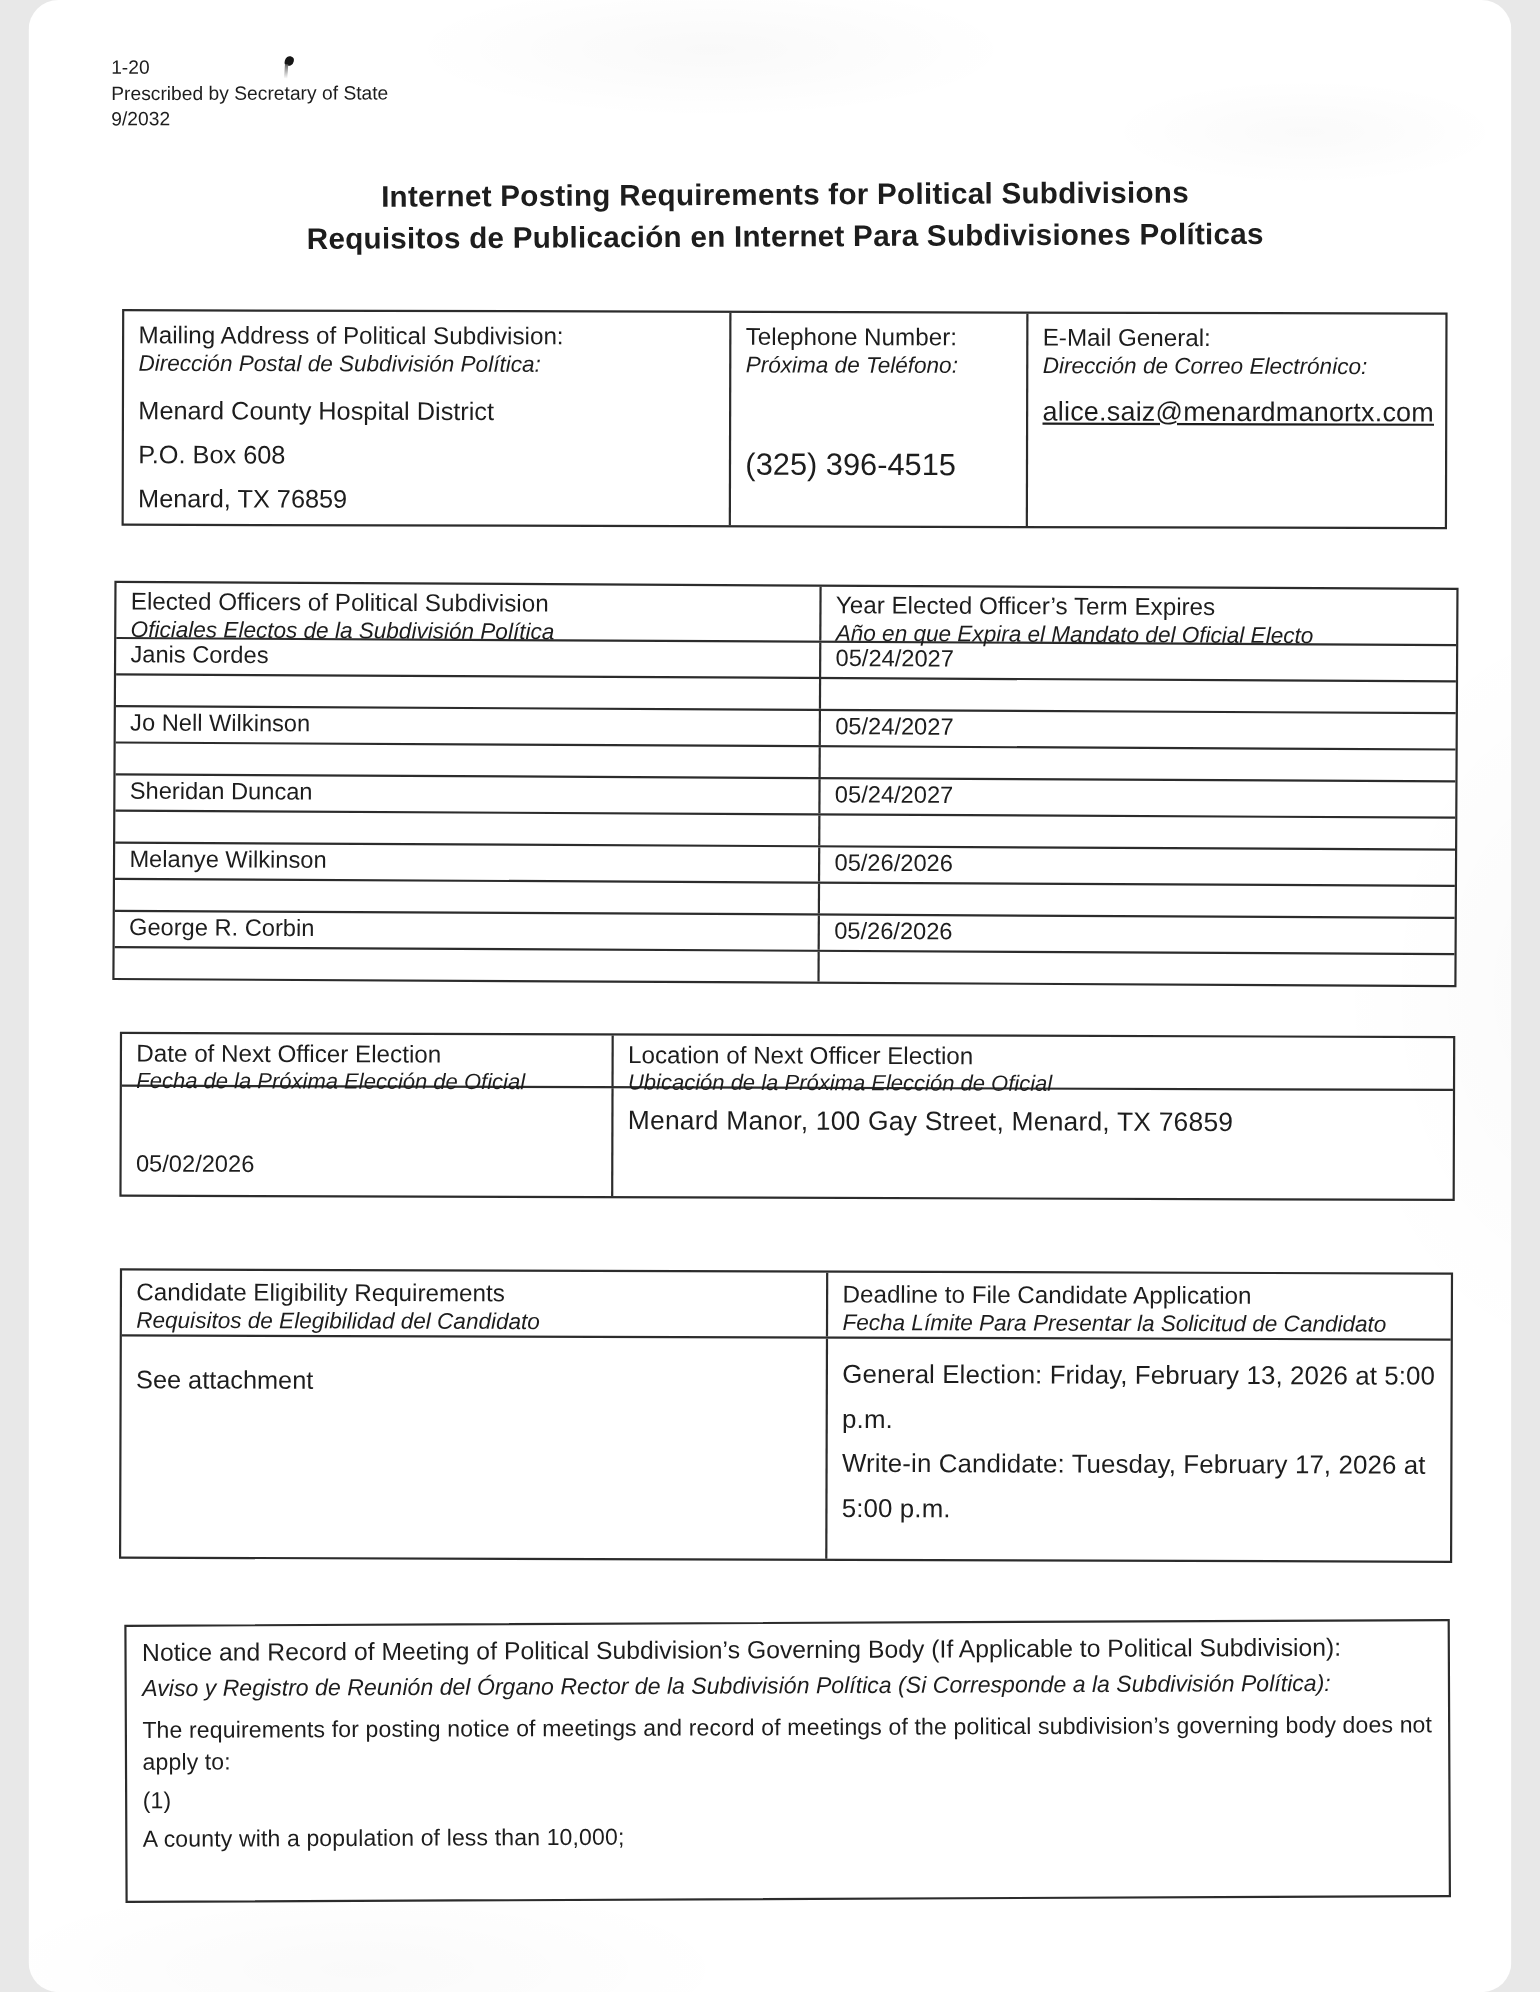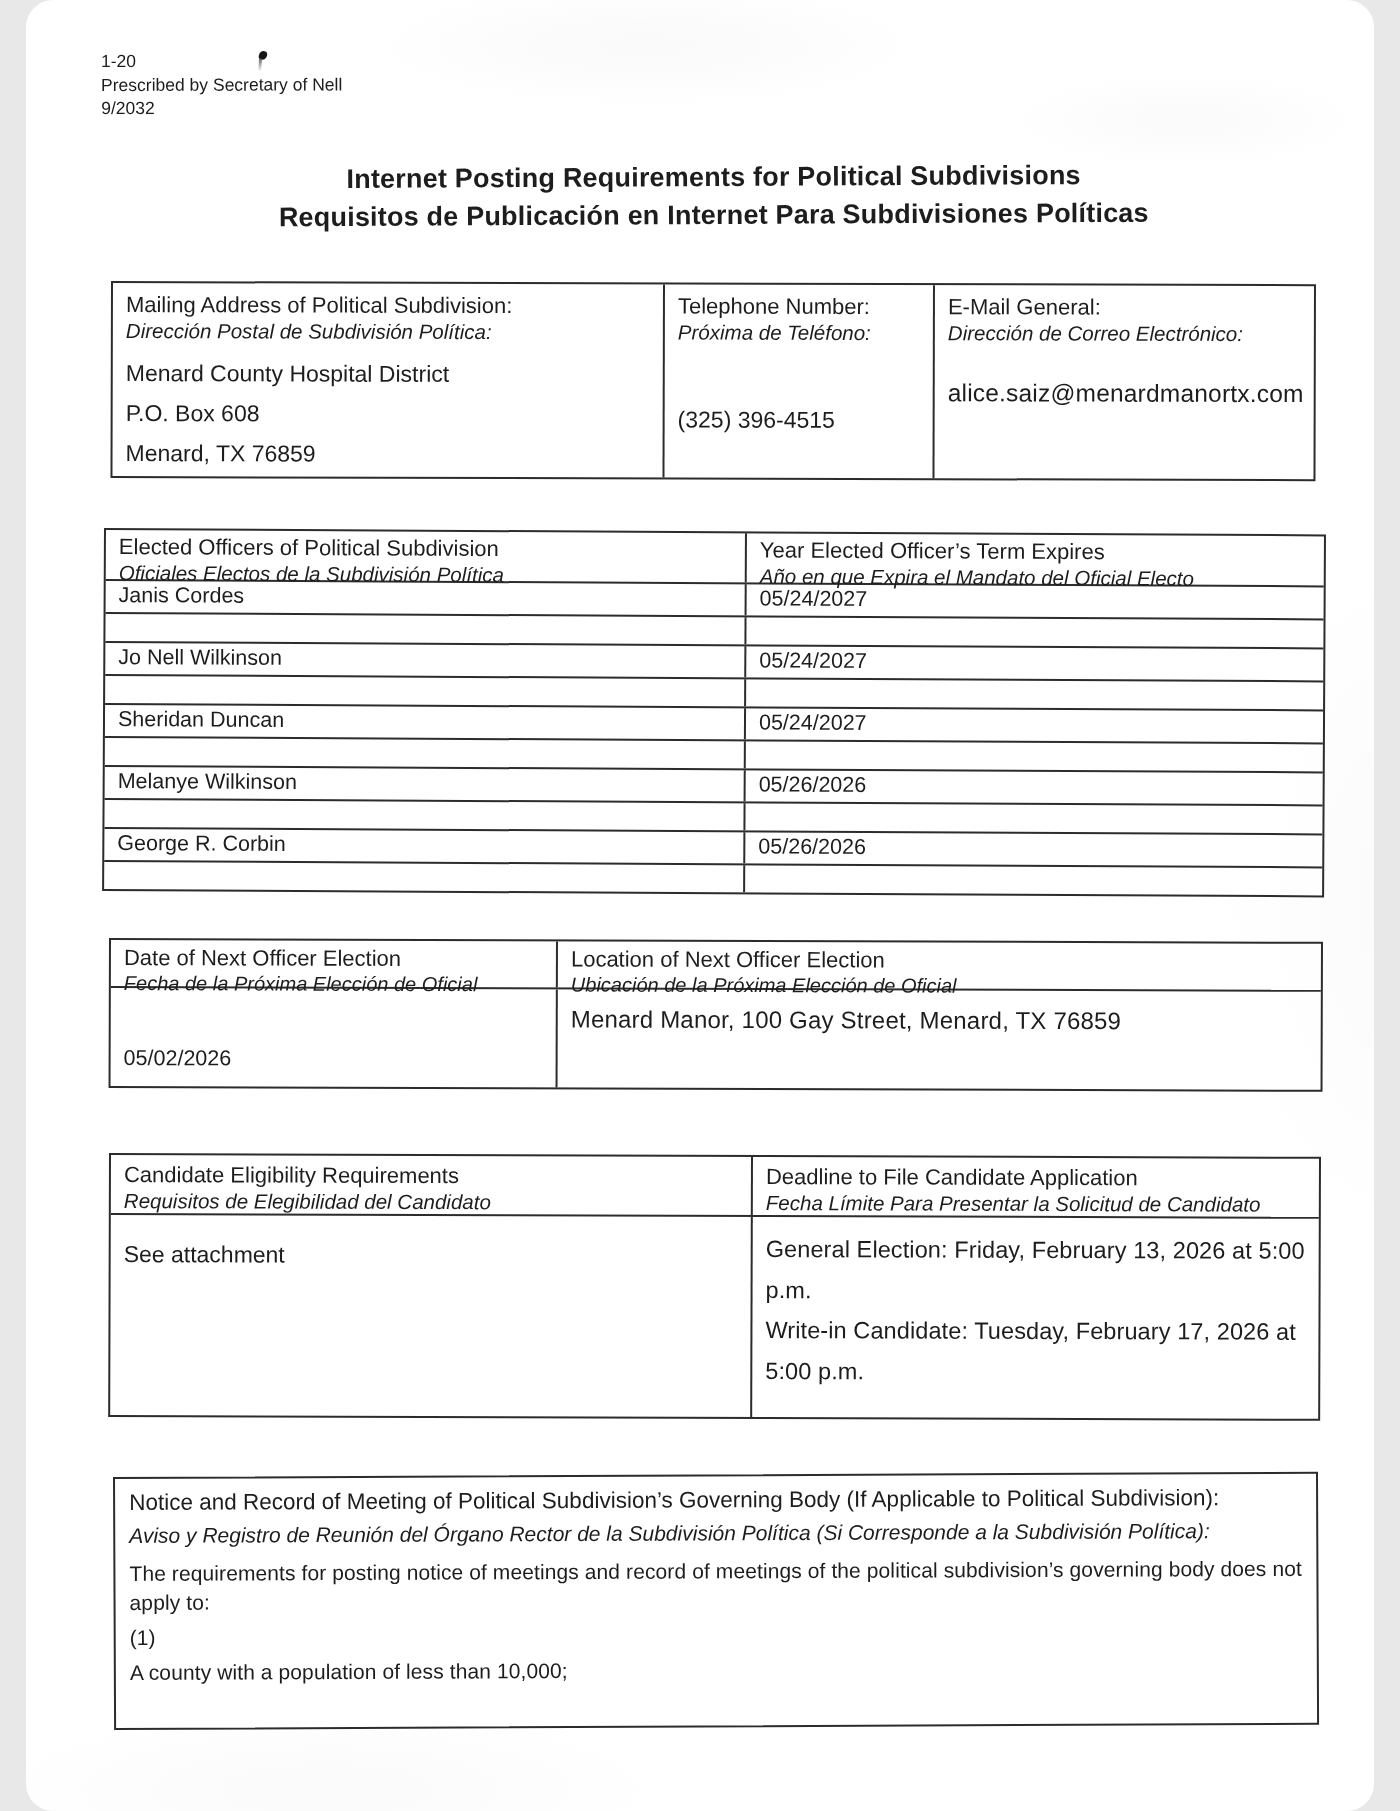--- a/index.html
+++ b/index.html
@@ -63,23 +63,23 @@
   .lbl-es { font-size:20.5px; line-height:25px; }
 
   
   .t1 { left:85px; top:281px; width:1205px; height:197px;
         display:grid; grid-template-columns:550px 270px 385px;
         transform:rotate(0.15deg); transform-origin:left top; }
   .t1 .cell { padding:8px 12px 8px 13px; }
   .t1 .cell + .cell { border-left:2.2px solid #2c2c2c; }
   .t1 .addr-line { font-size:23px; line-height:29px; margin-top:11px; }
   .t1 .addr-line.first { margin-top:16px; }
-  .t1 .phone-value { font-size:23px; margin-top:62px; }
-  .t1 .email-value { font-size:24.5px; line-height:40px; margin-top:28px;
-                     word-break:break-all; letter-spacing:0.2px; }
+  .t1 .phone-value { font-size:28px; margin-top:62px; }
+  .t1 .email-value { font-size:24.5px; line-height:40px; margin-top:10px;
+                     word-break:break-all; letter-spacing:0.2px;text-decoration:underline; }
 
   
   .t2 { left:78px; top:528px; width:1222px;
         transform:rotate(0.3deg); transform-origin:left top; }
   .t2 .row { display:grid; grid-template-columns:639px 1fr; }
   .t2 .row + .row { border-top:2px solid #2c2c2c; }
   .t2 .row .cell:last-child { border-left:2px solid #2c2c2c; }
   .t2 .hdr .cell { padding:3px 12px 2px 13px; height:49px; }
   .t2 .name-row .cell { height:31px; padding:2px 12px 0 13px; font-size:21.5px; }
   .t2 .spacer-row .cell { height:27px; }
@@ -118,21 +118,21 @@
 </style>
 </head>
 <body>
 
 <div class="page">
 
   <span class="artifact-comma"></span>
 
   <div class="form-meta">
     <div>1-20</div>
-    <div>Prescribed by Secretary of Nell</div>
+    <div>Prescribed by Secretary of State</div>
     <div>9/2032</div>
   </div>
 
   <div class="title-block">
     <div>Internet Posting Requirements for Political Subdivisions</div>
     <div>Requisitos de Publicación en Internet Para Subdivisiones Políticas</div>
   </div>
 
   <div class="tbl t1">
     <div class="cell">

